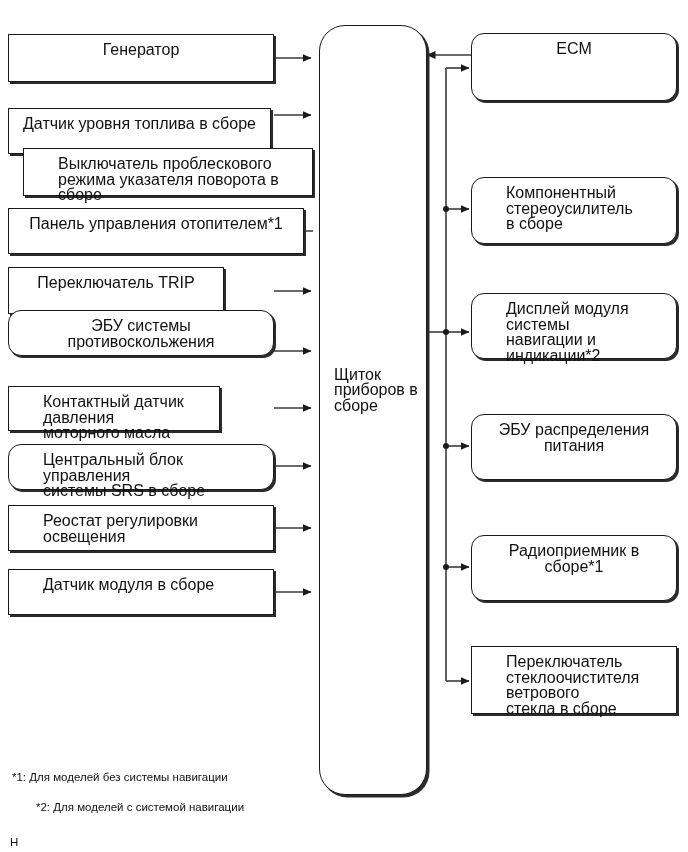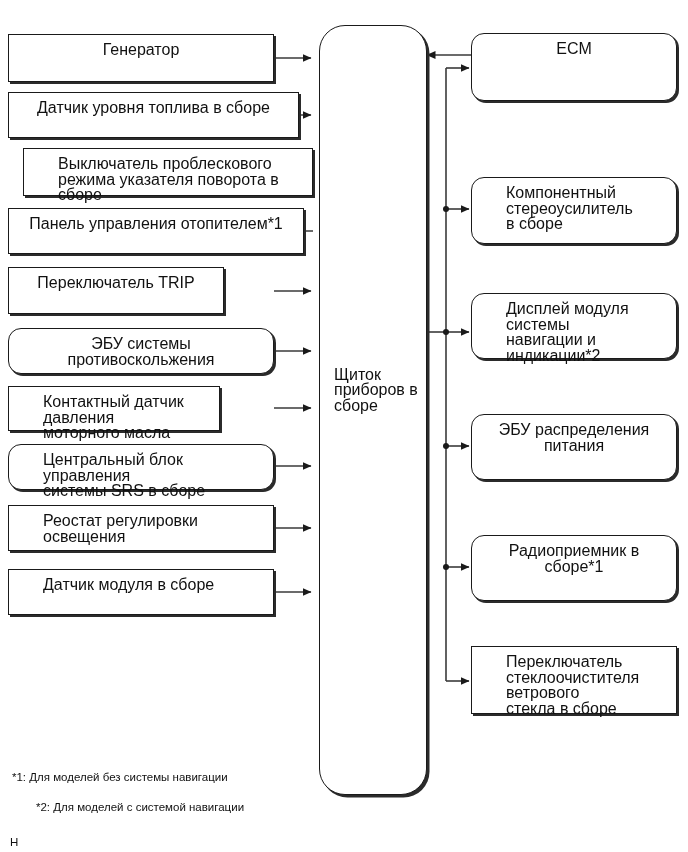--- a/index.html
+++ b/index.html
@@ -128,35 +128,35 @@
   <div class="node center-node" style="left: 313px; top: 25px; width: 108px; height: 770px; margin-left: 6px;">
     <div class="node-label" style="bottom: 381px;">Щиток
 приборов в
 сборе</div>
   </div>
 
   <div id="left-column">
       <div class="node" style="left: 8px; top: 34px; width: 266px; height: 48px;">
         <div class="node-label" style="text-align: center; padding: 0px 10px;">Генератор</div>
       </div>
-      <div class="node" style="left: 8px; top: 92px; width: 291px; height: 46px;">
+      <div class="node" style="left: 8px; top: 108px; width: 263px; height: 46px;">
         <div class="node-label" style="text-align: center; padding: 0px 10px;">Датчик уровня топлива в сборе</div>
       </div>
       <div class="node" style="left: 23px; top: 148px; width: 290px; height: 48px;">
         <div class="node-label">Выключатель проблескового
 режима указателя поворота в
 сборе</div>
       </div>
       <div class="node" style="left: 8px; top: 208px; width: 296px; height: 46px;">
         <div class="node-label" style="text-align: center; padding: 0px 10px;">Панель управления отопителем*1</div>
       </div>
       <div class="node" style="left: 8px; top: 267px; width: 216px; height: 47px;">
         <div class="node-label" style="text-align: center; padding: 0px 10px;">Переключатель TRIP</div>
       </div>
-      <div class="node rounded" style="left: 8px; top: 328px; width: 266px; height: 46px;">
+      <div class="node rounded" style="left: 8px; top: 310px; width: 266px; height: 46px;">
         <div class="node-label" style="text-align: center; padding: 0px 10px;">ЭБУ системы противоскольжения</div>
       </div>
       <div class="node" style="left: 8px; top: 386px; width: 212px; height: 45px;">
         <div class="node-label">Контактный датчик давления
 моторного масла</div>
       </div>
       <div class="node rounded" style="left: 8px; top: 444px; width: 266px; height: 46px;">
         <div class="node-label">Центральный блок управления
 системы SRS в сборе</div>
       </div>

